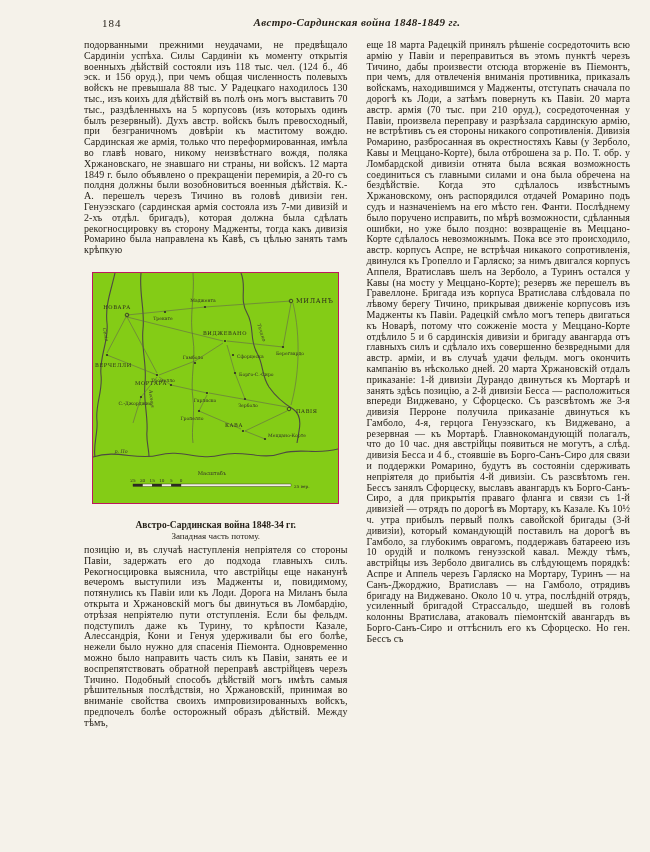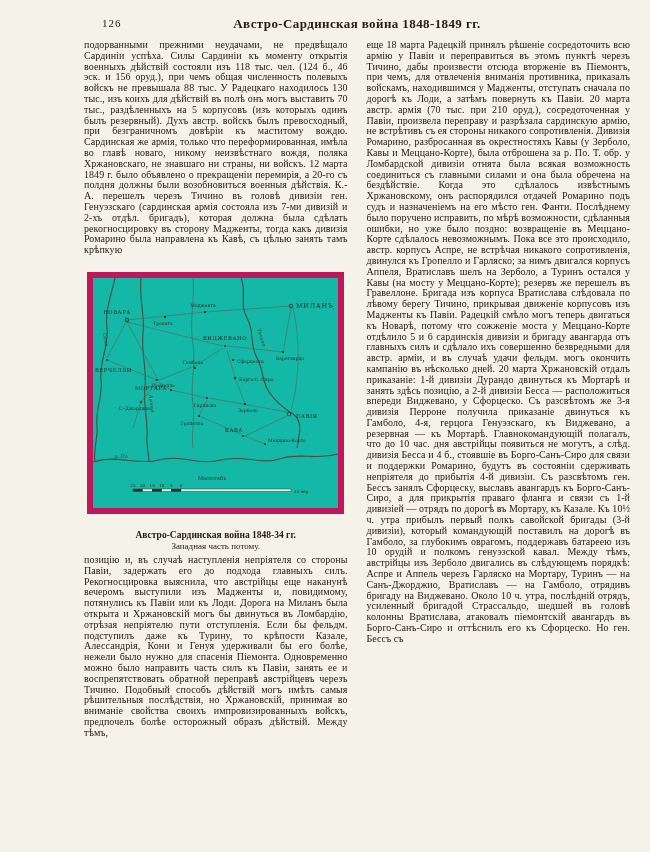--- a/index.html
+++ b/index.html
@@ -5,52 +5,52 @@
   html,body{margin:0;padding:0;}
   body{
     width:650px;height:852px;
     background:#f5f2ea;
     font-family:"Liberation Serif","DejaVu Serif",serif;
     color:#262119;
     overflow:hidden;
   }
   .header{position:relative;margin:16px 20px 8px 84px;height:16px;}
   .page-num{position:absolute;left:18px;top:1px;font-size:11px;letter-spacing:1px;}
-  .title{display:block;text-align:center;font-weight:bold;font-size:13px;letter-spacing:0.4px;}
+  .title{display:block;text-align:center;font-weight:bold;font-size:11px;letter-spacing:0.4px;font-style:italic;}
   .columns{display:flex;gap:19px;margin:4px 20px 0 84px;}
   .col{width:266px;}
   p.body-text{
     margin:0;
     font-size:10px;line-height:10.8px;
     text-align:justify;
     letter-spacing:0.05px;
   }
   .map-figure{margin:5px 0 4px 0;}
-  .map-frame{width:245px;margin:16px auto;border:6px solid #be185d;background:#14b8a6;}
+  .map-frame{width:245px;margin:16px auto;border:1px solid #be185d;background:#84cc16;}
   .map-frame svg{display:block;}
   figcaption{text-align:center;margin-top:5px;}
   .cap1{font-weight:bold;font-size:9.5px;}
   .cap2{font-size:9px;margin-top:1px;}
   
   .lbl{font-family:"DejaVu Serif",serif;font-size:4.6px;fill:#332f28;}
   .lbl-caps{font-family:"DejaVu Serif",serif;font-size:5.2px;letter-spacing:0.6px;fill:#28241e;}
   .lbl-caps-lg{font-size:6.4px;letter-spacing:0.8px;}
   .riv{font-family:"DejaVu Serif",serif;font-style:italic;font-size:4.8px;fill:#3c3830;}
   .scale-num{font-family:"DejaVu Serif",serif;font-size:4.2px;fill:#332f28;}
   .scale-label{font-size:5.2px;}
   .river{fill:none;stroke:#4e4a42;stroke-width:1.1;}
   .river-thin{fill:none;stroke:#5a554b;stroke-width:0.6;}
   .road{fill:none;stroke:#615c52;stroke-width:0.55;}
   .scale-seg{stroke:#2e2a24;stroke-width:0.4;}
 </style>
 </head>
 <body>
 
 <div class="header">
-  <span class="page-num">126</span>
+  <span class="page-num">184</span>
   <span class="title">Австро-Сардинская война 1848-1849 гг.</span>
 </div>
 
 <div class="columns">
 
   <div class="col">
     <p class="body-text">подорванными прежними неудачами, не предвѣщало Сардиніи успѣха. Силы Сардиніи къ моменту открытія военныхъ дѣйствій состояли изъ 118 тыс. чел. (124 б., 46 эск. и 156 оруд.), при чемъ общая численность полевыхъ войскъ не превышала 88 тыс. У Радецкаго находилось 130 тыс., изъ коихъ для дѣйствій въ полѣ онъ могъ выставить 70 тыс., раздѣленныхъ на 5 корпусовъ (изъ которыхъ одинъ былъ резервный). Духъ австр. войскъ былъ превосходный, при безграничномъ довѣріи къ маститому вождю. Сардинская же армія, только что переформированная, имѣла во главѣ новаго, никому неизвѣстнаго вождя, поляка Хржановскаго, не знавшаго ни страны, ни войскъ. 12 марта 1849 г. было объявлено о прекращеніи перемирія, а 20-го съ полдня должны были возобновиться военныя дѣйствія. К.-А. перешелъ черезъ Тичино въ головѣ дивизіи ген. Генуэзскаго (сардинская армія состояла изъ 7-ми дивизій и 2-хъ отдѣл. бригадъ), которая должна была сдѣлать рекогносцировку въ сторону Мадженты, тогда какъ дивизія Ромарино была направлена къ Кавѣ, съ цѣлью занять тамъ крѣпкую</p>
 
     <figure class="map-figure">
       <div class="map-frame">

